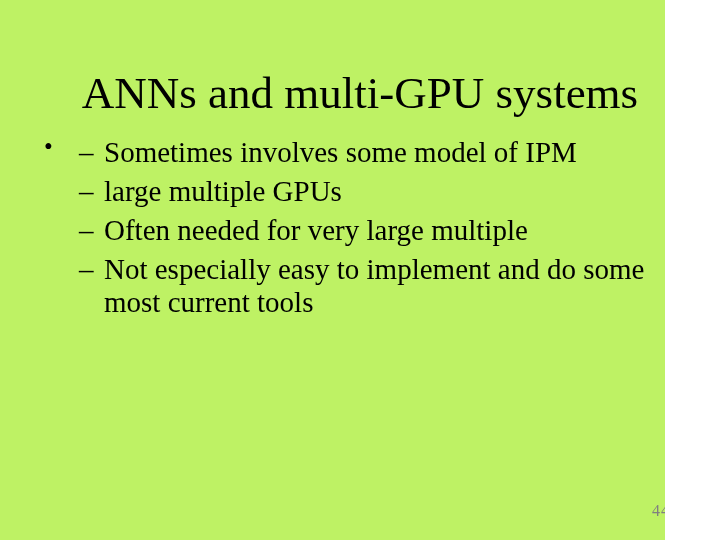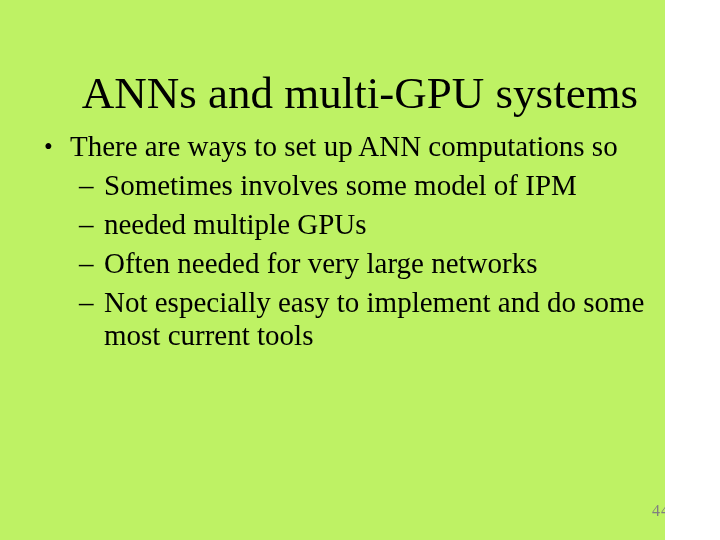--- a/index.html
+++ b/index.html
@@ -78,36 +78,35 @@
 <body>
 
 <div class="slide">
 
   <h1 class="slide-title">ANNs and multi-GPU systems</h1>
 
   <div class="slide-body">
 
     <div class="item-l1">
       <span class="marker-l1">•</span>
-      <div class="line">There are ways to set up ANN computations so</div>
     </div>
 
     <div class="item-l2">
       <span class="marker-l2">–</span>
       <div class="line">Sometimes involves some model of IPM</div>
     </div>
 
     <div class="item-l2">
       <span class="marker-l2">–</span>
-      <div class="line">needed multiple GPUs</div>
+      <div class="line">large multiple GPUs</div>
     </div>
 
     <div class="item-l2">
       <span class="marker-l2">–</span>
-      <div class="line">Often needed for very large networks</div>
+      <div class="line">Often needed for very large multiple</div>
     </div>
 
     <div class="item-l2">
       <span class="marker-l2">–</span>
       <div class="line">Not especially easy to implement and do some</div>
       <div class="line">most current tools</div>
     </div>
 
   </div>
 

